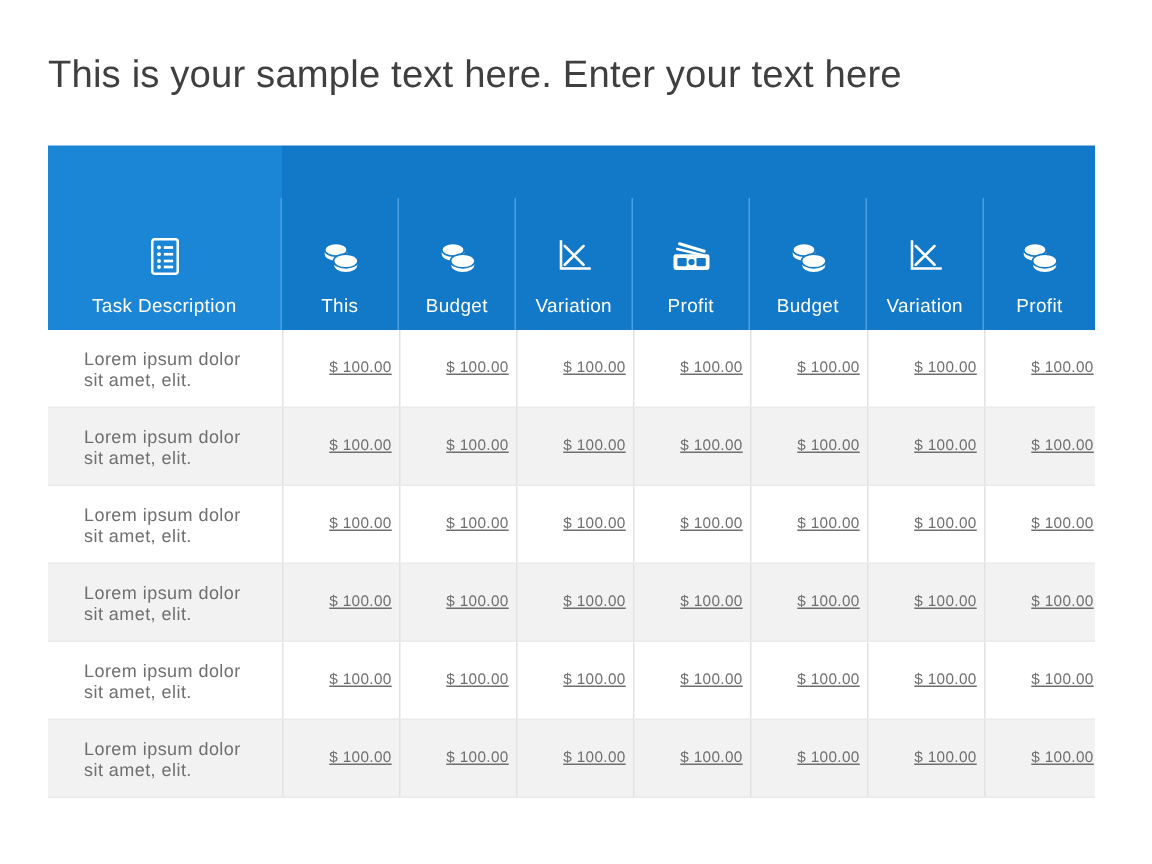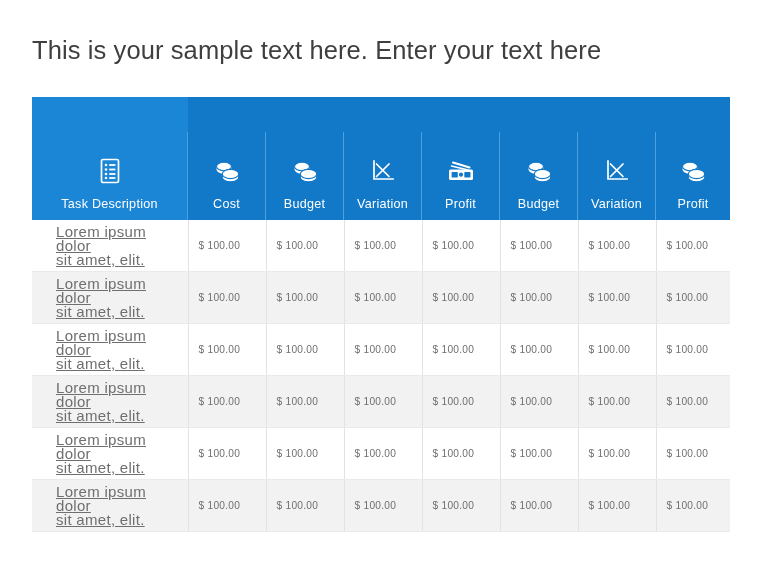--- a/index.html
+++ b/index.html
@@ -96,34 +96,34 @@
     height: 51px;
     padding: 0 0 0 0;
     vertical-align: middle;
   }
   tbody td:last-child { border-right: 0; }
   tbody tr.alt td { background: #f2f2f2; }
 
   .desc-cell {
     padding-left: 24px;
     padding-right: 10px;
-    font-size: 15px;
+    font-size: 12px;
     color: #6f6f6f;
     line-height: 14px;
     letter-spacing: 0.3px;
-    text-decoration: underline;
   }
   .desc-cell .l2 { display: block; }
 
   .val-cell {
-    padding-left: 10px;
+    padding-left: 31px;
     font-size: 10.2px;
     color: #6f6f6f;
     letter-spacing: 0.25px;
     white-space: nowrap;
+    text-decoration: underline;
   }
 
   
   tr.total-row td {
     background: #ffffff;
     border-top: 2px solid #5d90a8;
     border-bottom: 2px solid #5d90a8;
     border-right: 1px solid #e2e2e2;
     height: 45px;
   }
@@ -191,21 +191,21 @@
                 <svg width="28" height="24" viewBox="0 0 28 24">
                   <ellipse cx="11" cy="7.5" rx="7.5" ry="4.2" fill="#ffffff"></ellipse>
                   <path d="M3.5 7.5 v3 a7.5 4.2 0 0 0 15 0 v-3" fill="#ffffff"></path>
                   <ellipse cx="11" cy="7.5" rx="7.5" ry="4.2" fill="none" stroke="#1278c8" stroke-width="1.1"></ellipse>
                   <ellipse cx="17.5" cy="15" rx="8.2" ry="4.6" fill="#ffffff"></ellipse>
                   <path d="M9.3 15 v3.2 a8.2 4.6 0 0 0 16.4 0 v-3.2" fill="#ffffff"></path>
                   <ellipse cx="17.5" cy="15" rx="8.2" ry="4.6" fill="none" stroke="#1278c8" stroke-width="1.1"></ellipse>
                   <path d="M9.3 15 v3.2 a8.2 4.6 0 0 0 16.4 0 v-3.2" fill="none" stroke="#1278c8" stroke-width="1.1"></path>
                 </svg>
               </span>
-              <span class="head-label">Cost</span>
+              <span class="head-label">This</span>
             </div>
           </th>
 
           <th>
             <div class="head-cell">
               <span class="head-icon">
                 <svg width="28" height="24" viewBox="0 0 28 24">
                   <ellipse cx="11" cy="7.5" rx="7.5" ry="4.2" fill="#ffffff"></ellipse>
                   <path d="M3.5 7.5 v3 a7.5 4.2 0 0 0 15 0 v-3" fill="#ffffff"></path>
                   <ellipse cx="11" cy="7.5" rx="7.5" ry="4.2" fill="none" stroke="#1278c8" stroke-width="1.1"></ellipse>

